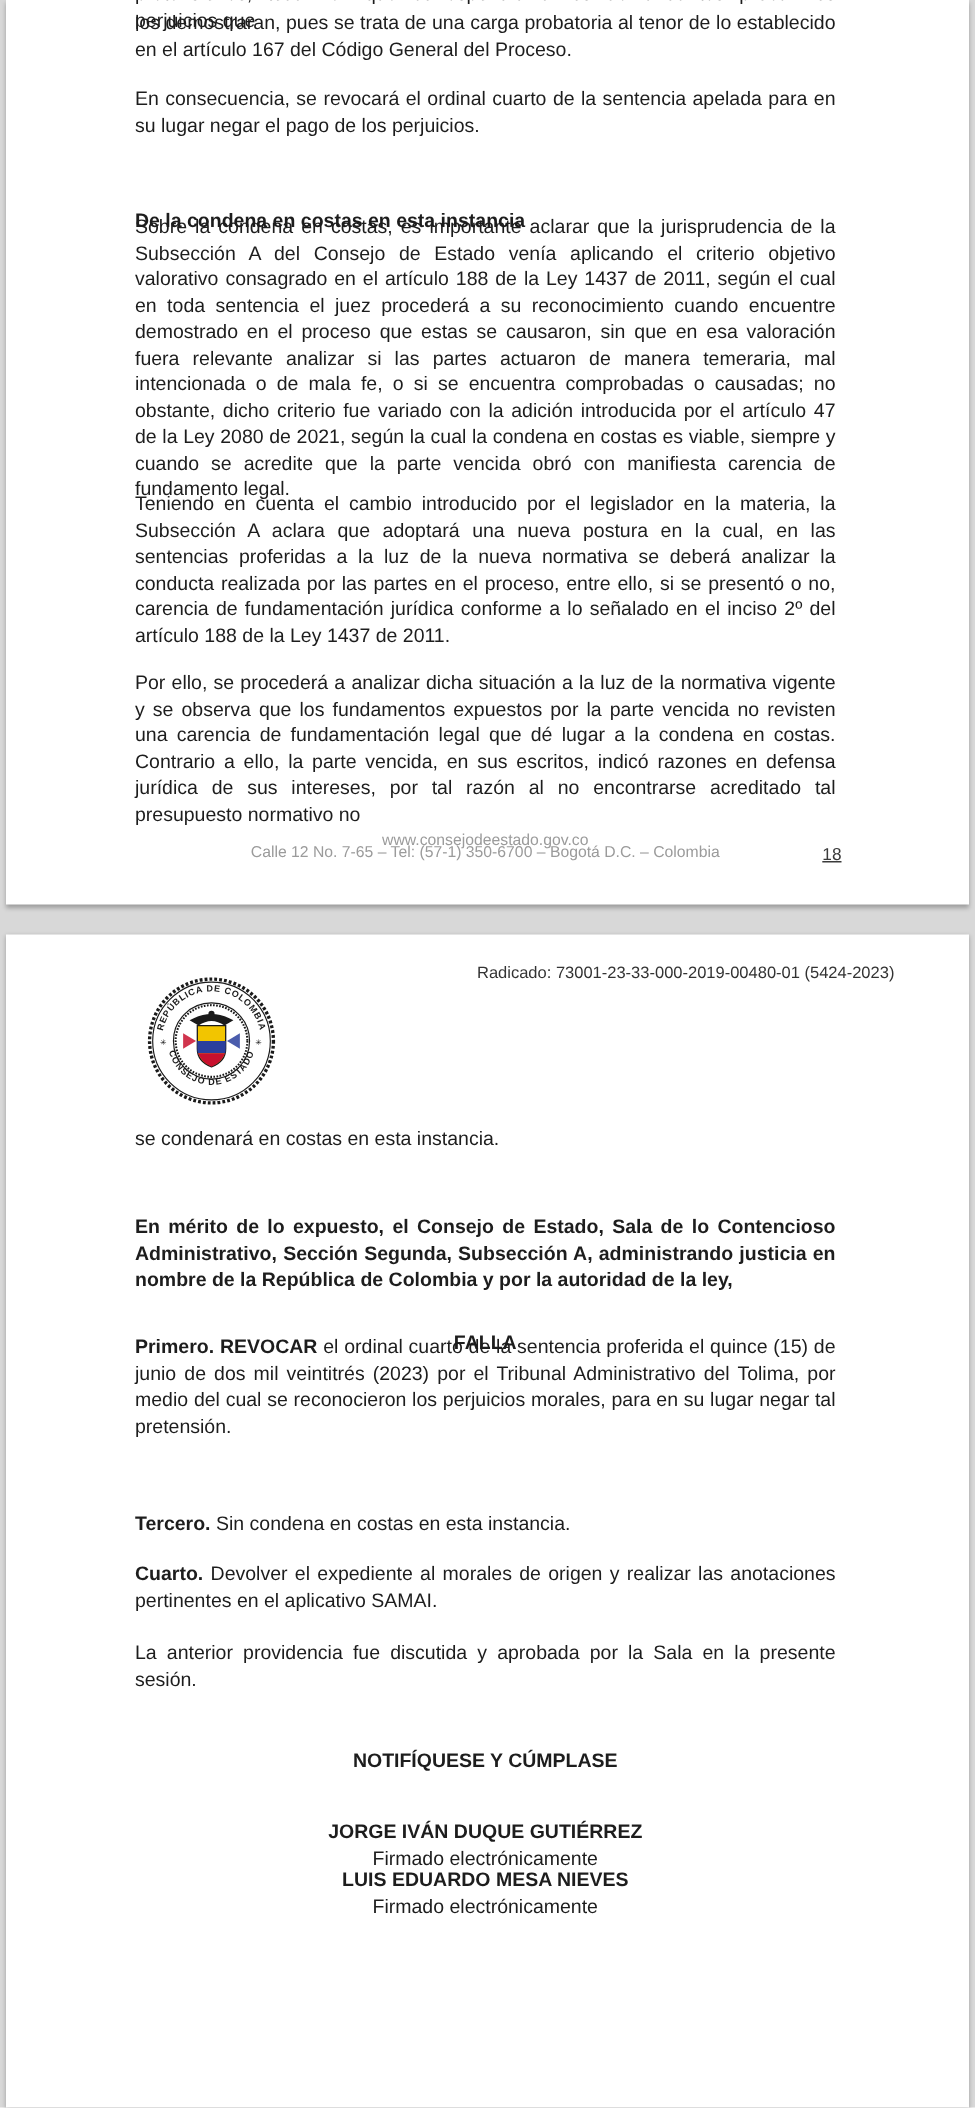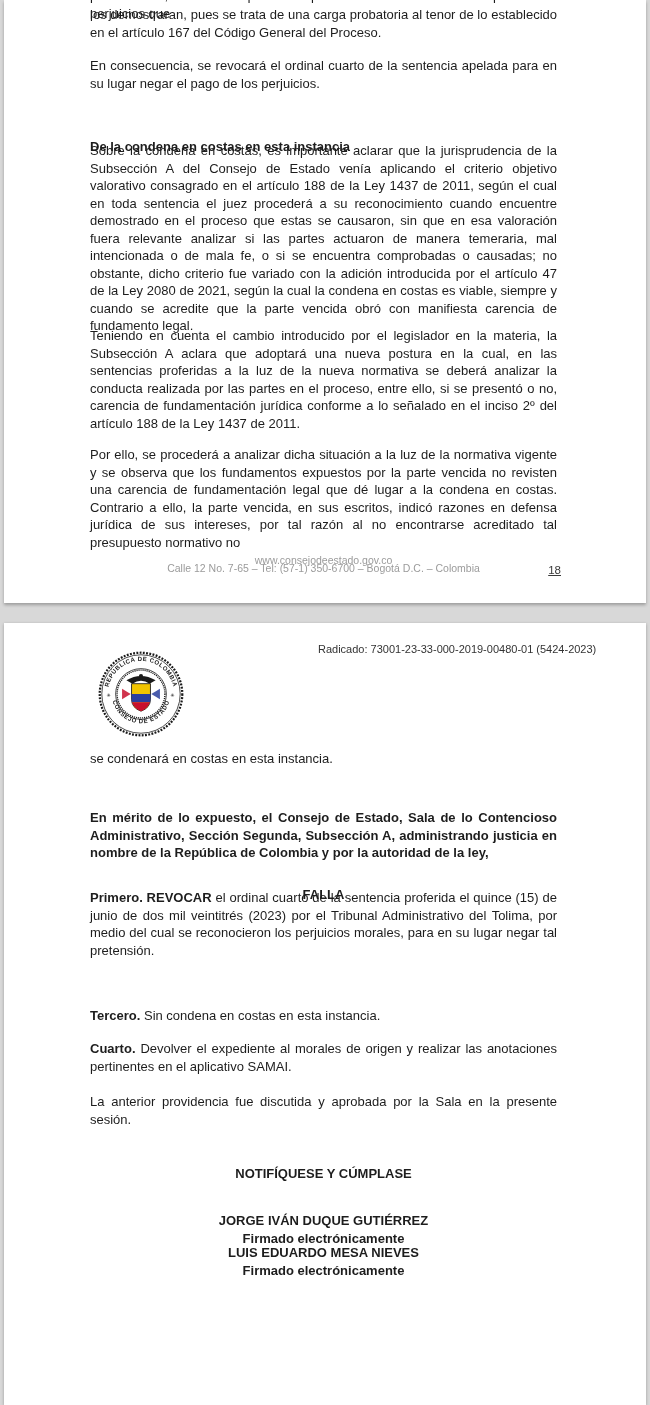--- a/index.html
+++ b/index.html
@@ -23,21 +23,21 @@
     margin:0;
   }
   .just { text-align:justify; }
   .b { font-weight:bold;margin-top:30px; }
   .center { text-align:center; }
   .footer-text { color:#9b9b9b; font-size:10.5px; line-height:16px; }
   .pagenum { text-align:right; color:#3a3a3a; font-size:11.5px; }
   .radicado { position:absolute; left:314px; top:20px; color:#333; font-size:11px; }
   .seal { position:absolute; left:94px; top:28px; width:86px; height:86px; }
   .sig-name { font-weight:bold; }
-  .sig-sub { font-weight:bold; }
+  .sig-sub { font-weight:normal; }
   a.url { color:#9b9b9b; text-decoration:none; }
 </style>
 </head>
 <body>
 
 <div class="page" id="page1">
 
   <p class="blk just" style="top:-13px;">pretensiones, toda vez que correspondía a los demandantes probar los perjuicios que</p>
 
   <p class="blk just" style="top:6px;">los demostraran, pues se trata de una carga probatoria al tenor de lo establecido en el artículo 167 del Código General del Proceso.</p>

